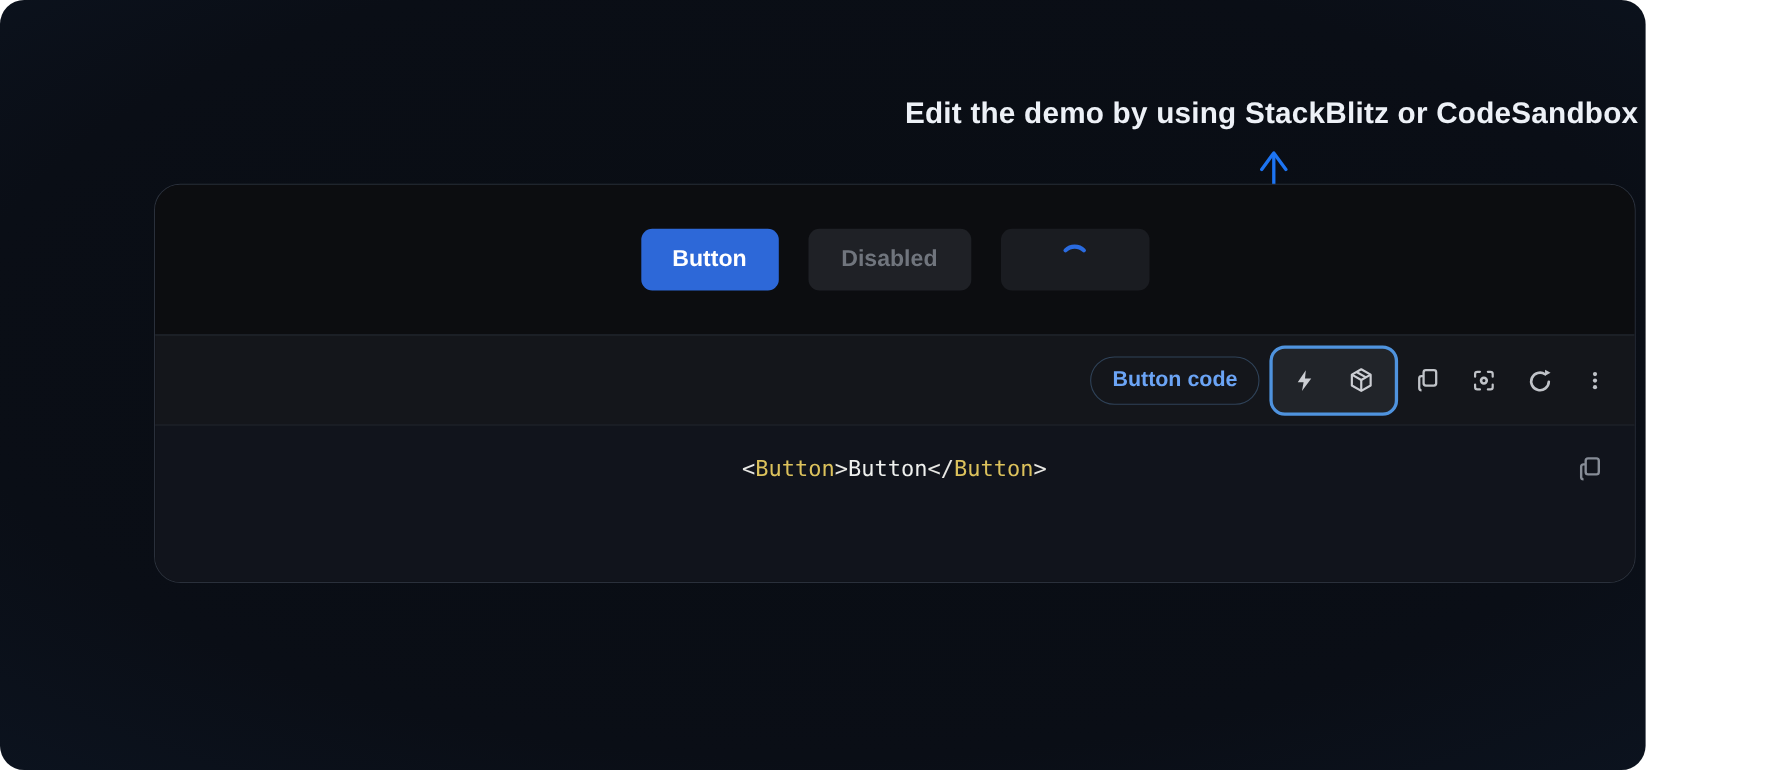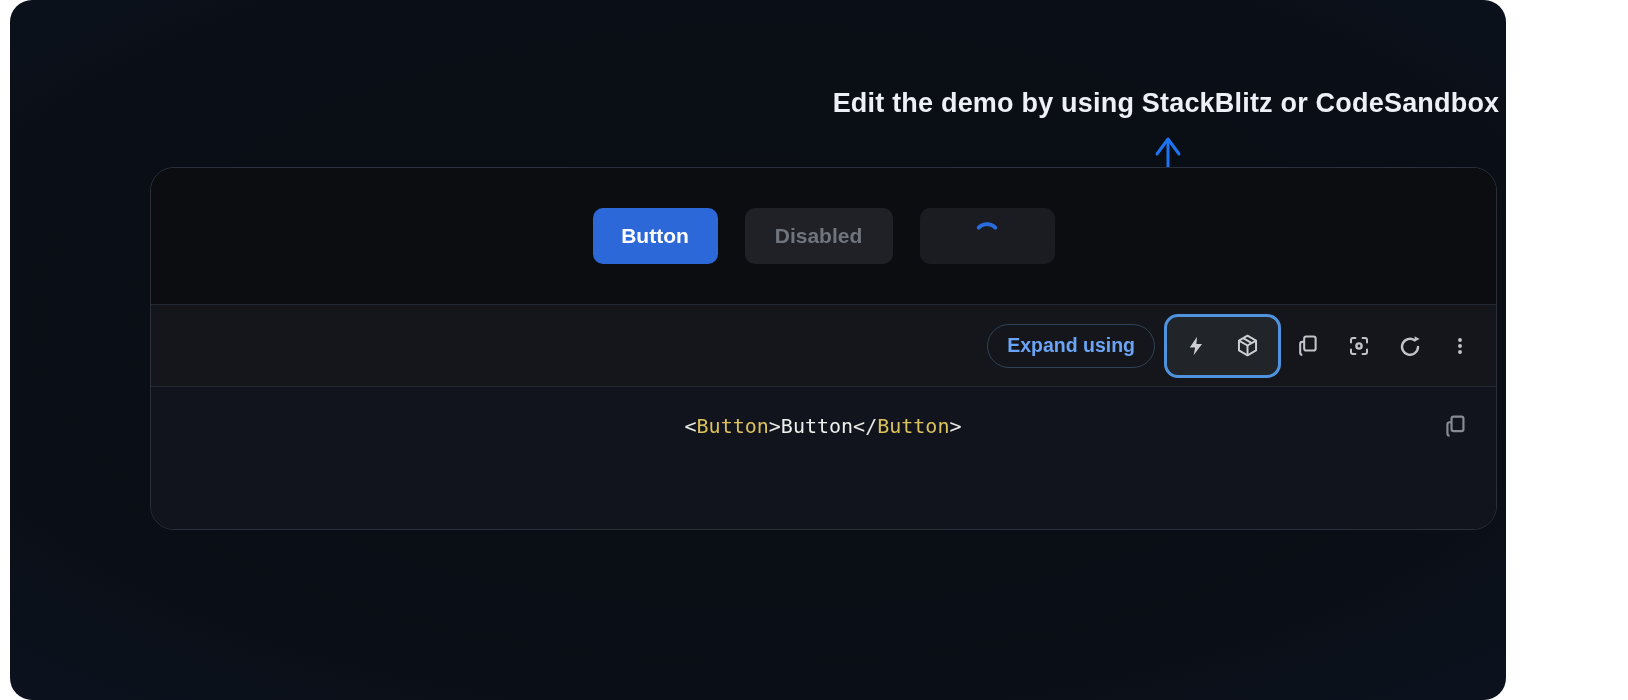--- a/index.html
+++ b/index.html
@@ -10,21 +10,20 @@
     --code-tag:#dcc25c;
     --code-attr:#9ccf3a;
     --code-punct:#e8e8e4;
     --code-text:#eef0ee;
   }
   *{margin:0;padding:0;box-sizing:border-box;}
   body{background:#ffffff;font-family:"Liberation Sans",sans-serif;}
   .screen{
     position:relative;width:1496px;height:700px;border-radius:22px;overflow:hidden;
     background:radial-gradient(125% 125% at 50% 46%, #090d13 0%, #0a0e16 42%, #0d1726 74%, #13253c 100%);
-    margin-left:10px;
   }
   .annotation{
     position:absolute;top:88px;left:1156px;transform:translateX(-50%);
     font-size:27px;font-weight:700;color:#edf1f7;letter-spacing:.2px;white-space:nowrap;
   }
   .arrow-overlay{position:absolute;left:0;top:0;width:1628px;height:700px;pointer-events:none;}
 
   .panel{
     position:absolute;left:140px;top:167px;width:1347px;height:363px;
     border-radius:24px;border:1px solid #2a303b;overflow:hidden;
@@ -96,21 +95,21 @@
       <button class="demo-btn btn-primary">Button</button>
       <button class="demo-btn btn-disabled">Disabled</button>
       <button class="demo-btn btn-loading">
         <svg class="spinner" width="30" height="30" viewBox="0 0 28 28">
           <path d="M6.2 6.2 A11 11 0 0 1 21.8 6.2" fill="none" stroke="#2a6be0" stroke-width="3.5" stroke-linecap="round"></path>
         </svg>
       </button>
     </div>
 
     <div class="toolbar-section">
-      <button class="expand-pill">Expand using</button>
+      <button class="expand-pill">Button code</button>
 
       <div class="editor-links-group">
         <button class="icon-btn" title="">
           <svg width="22" height="24" viewBox="0 0 24 24">
             <path d="M13.2 1.8 L5.2 13.6 L11 13.6 L9.4 22.2 L18.6 9.9 L12.4 9.9 Z" fill="currentColor"></path>
           </svg>
         </button>
         <button class="icon-btn" title="">
           <svg width="25" height="25" viewBox="0 0 24 24" fill="none" stroke="currentColor" stroke-width="1.9" stroke-linejoin="round">
             <path d="M12 2.6 L20.2 7.3 L20.2 16.7 L12 21.4 L3.8 16.7 L3.8 7.3 Z"></path>

